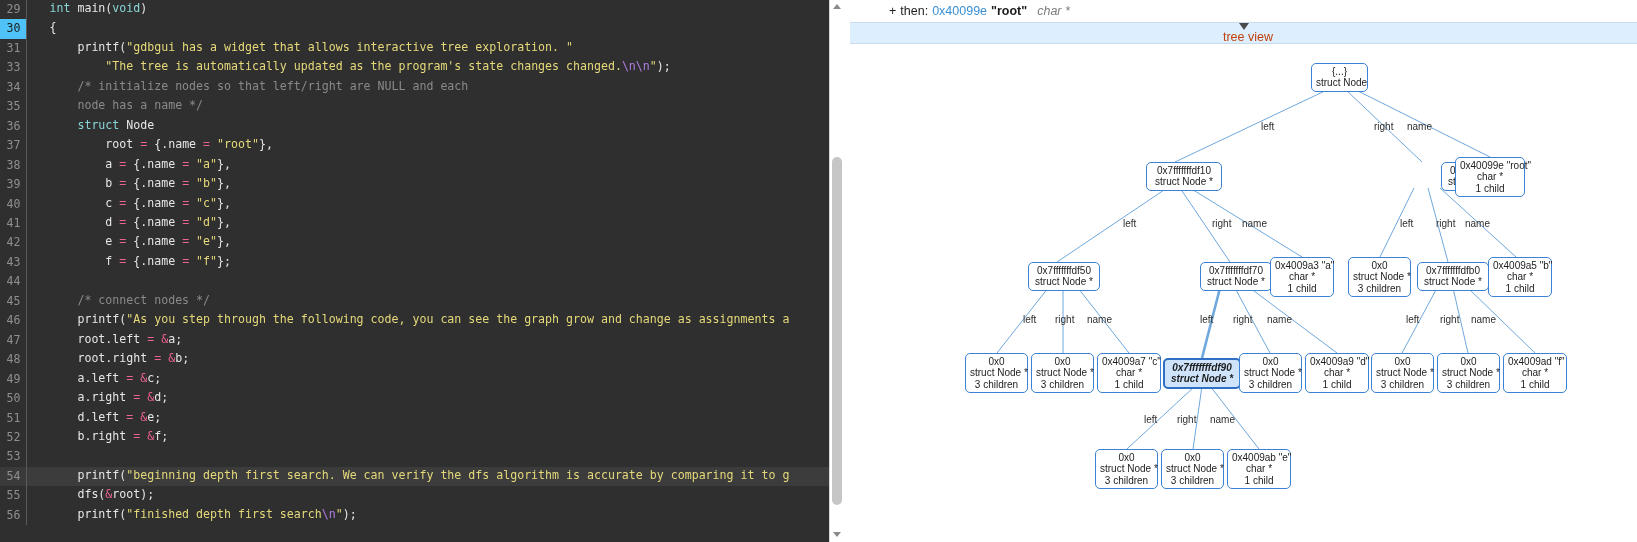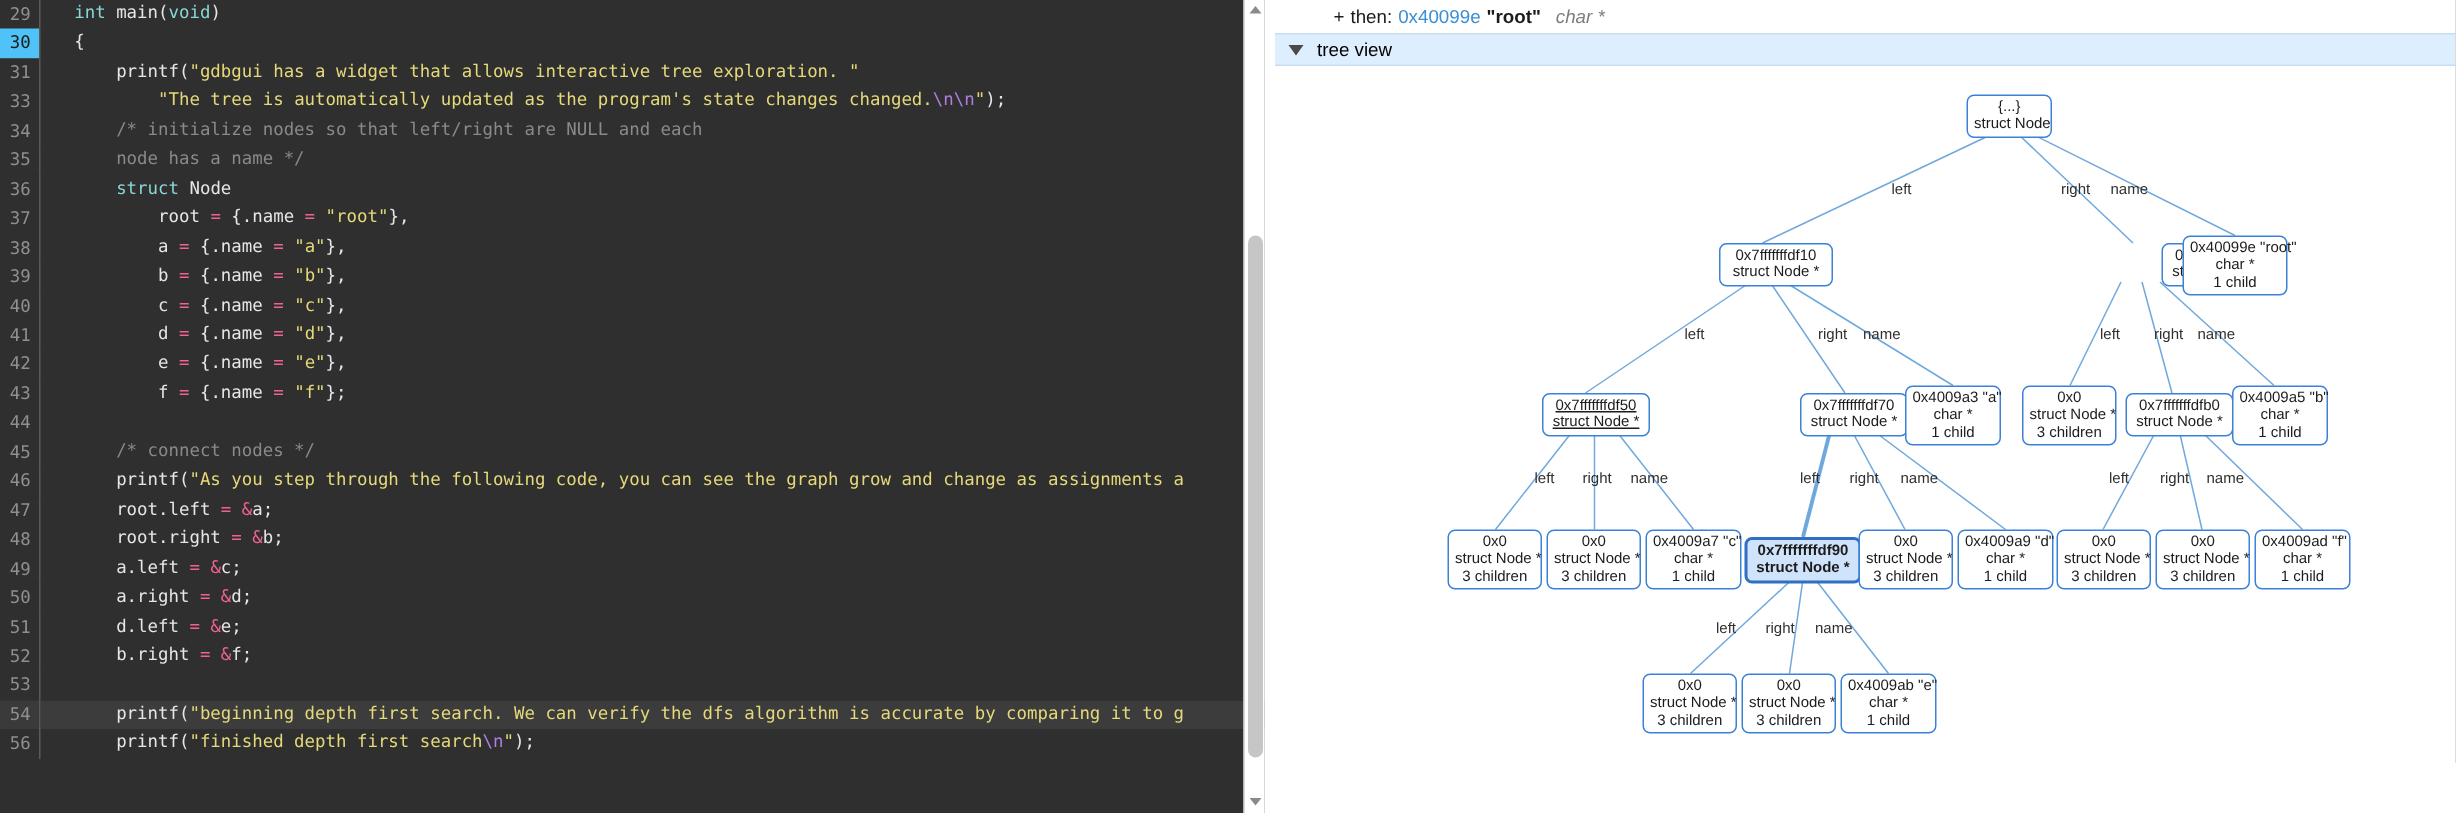--- a/index.html
+++ b/index.html
@@ -108,21 +108,22 @@
 
   #treeview-header {
     position: absolute; left: 7px; top: 22px;
     width: 787px; height: 22px;
     background: #ddeeff;
     border-top: 1px solid #c9dcee;
     border-bottom: 1px solid #c9dcee;
     display: flex; align-items: center;
     padding-left: 9px;
     font-size: 12.5px;
-    color: #000000;
+    color: #c2410c;
+    flex-direction: column;
   }
   .caret-down {
     width: 0; height: 0;
     border-left: 5.5px solid transparent;
     border-right: 5.5px solid transparent;
     border-top: 7px solid #4a4a4a;
     margin-right: 9px;
   }
   #tree-canvas {
     position: absolute; left: 7px; top: 45px;
@@ -259,20 +260,24 @@
             <td class="gutter">52</td>
             <td class="codecell"><span class="t-punc">    b.right </span><span class="t-op">=</span><span class="t-punc"> </span><span class="t-op">&amp;</span><span class="t-punc">f;</span></td>
           </tr>
           <tr>
             <td class="gutter">53</td>
             <td class="codecell">&nbsp;</td>
           </tr>
           <tr class="exec-line">
             <td class="gutter">54</td>
             <td class="codecell"><span class="t-punc">    printf(</span><span class="t-str">"beginning depth first search. We can verify the dfs algorithm is accurate by comparing it to g</span></td>
+          </tr>
+          <tr>
+            <td class="gutter">55</td>
+            <td class="codecell"><span class="t-punc">    dfs(</span><span class="t-op">&amp;</span><span class="t-punc">root);</span></td>
           </tr>
           <tr>
             <td class="gutter">56</td>
             <td class="codecell"><span class="t-punc">    printf(</span><span class="t-str">"finished depth first search</span><span class="t-esc">\n</span><span class="t-str">"</span><span class="t-punc">);</span></td>
           </tr>
         </tbody>
     </table>
 
     <div id="editor-scroll-track">
       <div id="editor-scroll-up">
@@ -358,21 +363,21 @@
           </div>
           <div class="node" style="left: 543px; top: 117px; width: 72px; min-height: 26px; margin-left: 48px;">
             <span class="ln">0x7fffffffdf30</span>
             <span class="ln">struct Node *</span>
           </div>
           <div class="node" style="left: 605px; top: 112px; width: 70px; min-height: 38px;">
             <span class="ln">0x40099e "root"</span>
             <span class="ln">char *</span>
             <span class="ln">1 child</span>
           </div>
-          <div class="node" style="left: 178px; top: 217px; width: 72px; min-height: 26px; text-decoration: underline;">
+          <div class="node" style="left: 178px; top: 217px; width: 72px; min-height: 26px;">
             <span class="ln">0x7fffffffdf50</span>
             <span class="ln">struct Node *</span>
           </div>
           <div class="node" style="left: 350px; top: 217px; width: 72px; min-height: 26px;">
             <span class="ln">0x7fffffffdf70</span>
             <span class="ln">struct Node *</span>
           </div>
           <div class="node" style="left: 420px; top: 212px; width: 64px; min-height: 38px;">
             <span class="ln">0x4009a3 "a"</span>
             <span class="ln">char *</span>
@@ -400,21 +405,21 @@
           <div class="node" style="left: 181px; top: 308px; width: 63px; min-height: 38px;">
             <span class="ln">0x0</span>
             <span class="ln">struct Node *</span>
             <span class="ln">3 children</span>
           </div>
           <div class="node" style="left: 247px; top: 308px; width: 64px; min-height: 38px;">
             <span class="ln">0x4009a7 "c"</span>
             <span class="ln">char *</span>
             <span class="ln">1 child</span>
           </div>
-          <div class="node selected" style="left: 313px; top: 313px; width: 78px; min-height: 28px;">
+          <div class="node selected" style="left: 313px; top: 313px; width: 78px; min-height: 28px; font-style: italic;">
             <span class="ln">0x7fffffffdf90</span>
             <span class="ln">struct Node *</span>
           </div>
           <div class="node" style="left: 389px; top: 308px; width: 63px; min-height: 38px;">
             <span class="ln">0x0</span>
             <span class="ln">struct Node *</span>
             <span class="ln">3 children</span>
           </div>
           <div class="node" style="left: 455px; top: 308px; width: 64px; min-height: 38px;">
             <span class="ln">0x4009a9 "d"</span>

